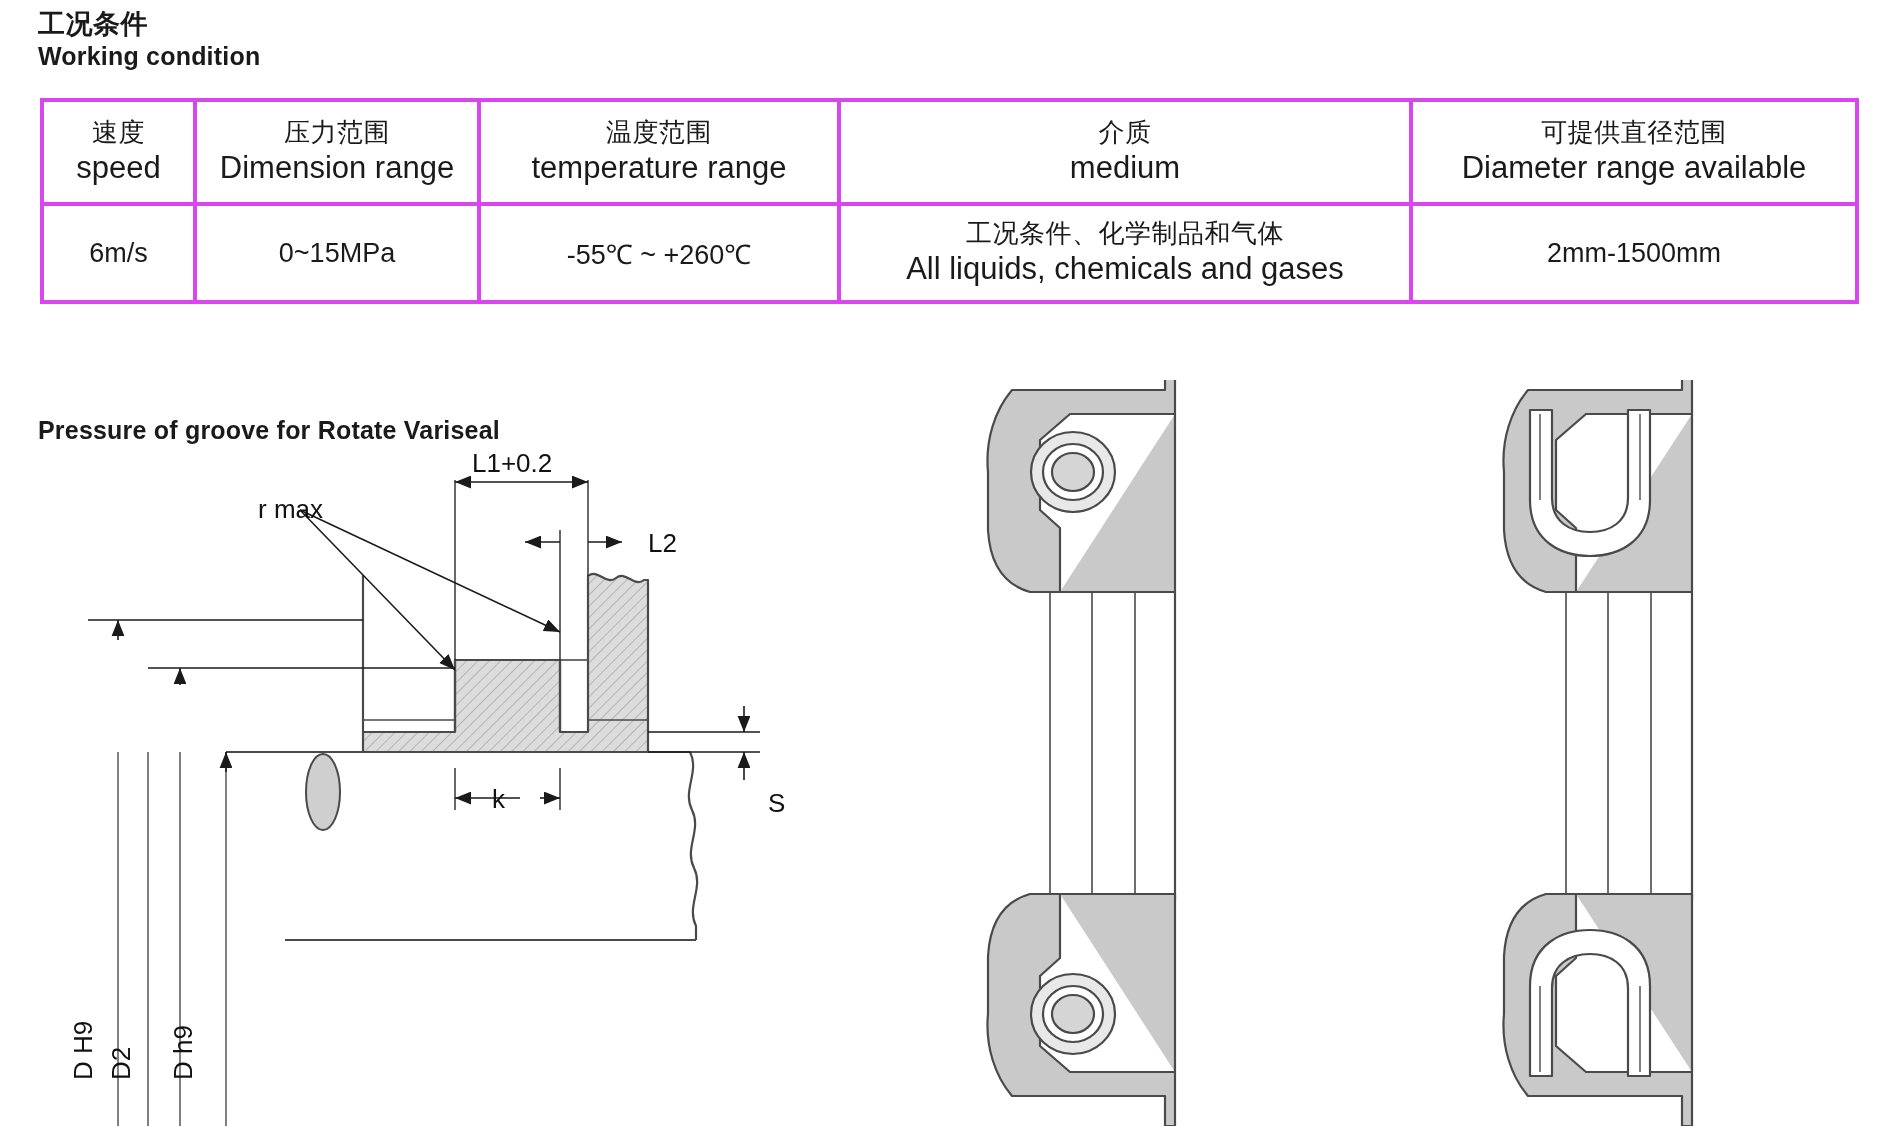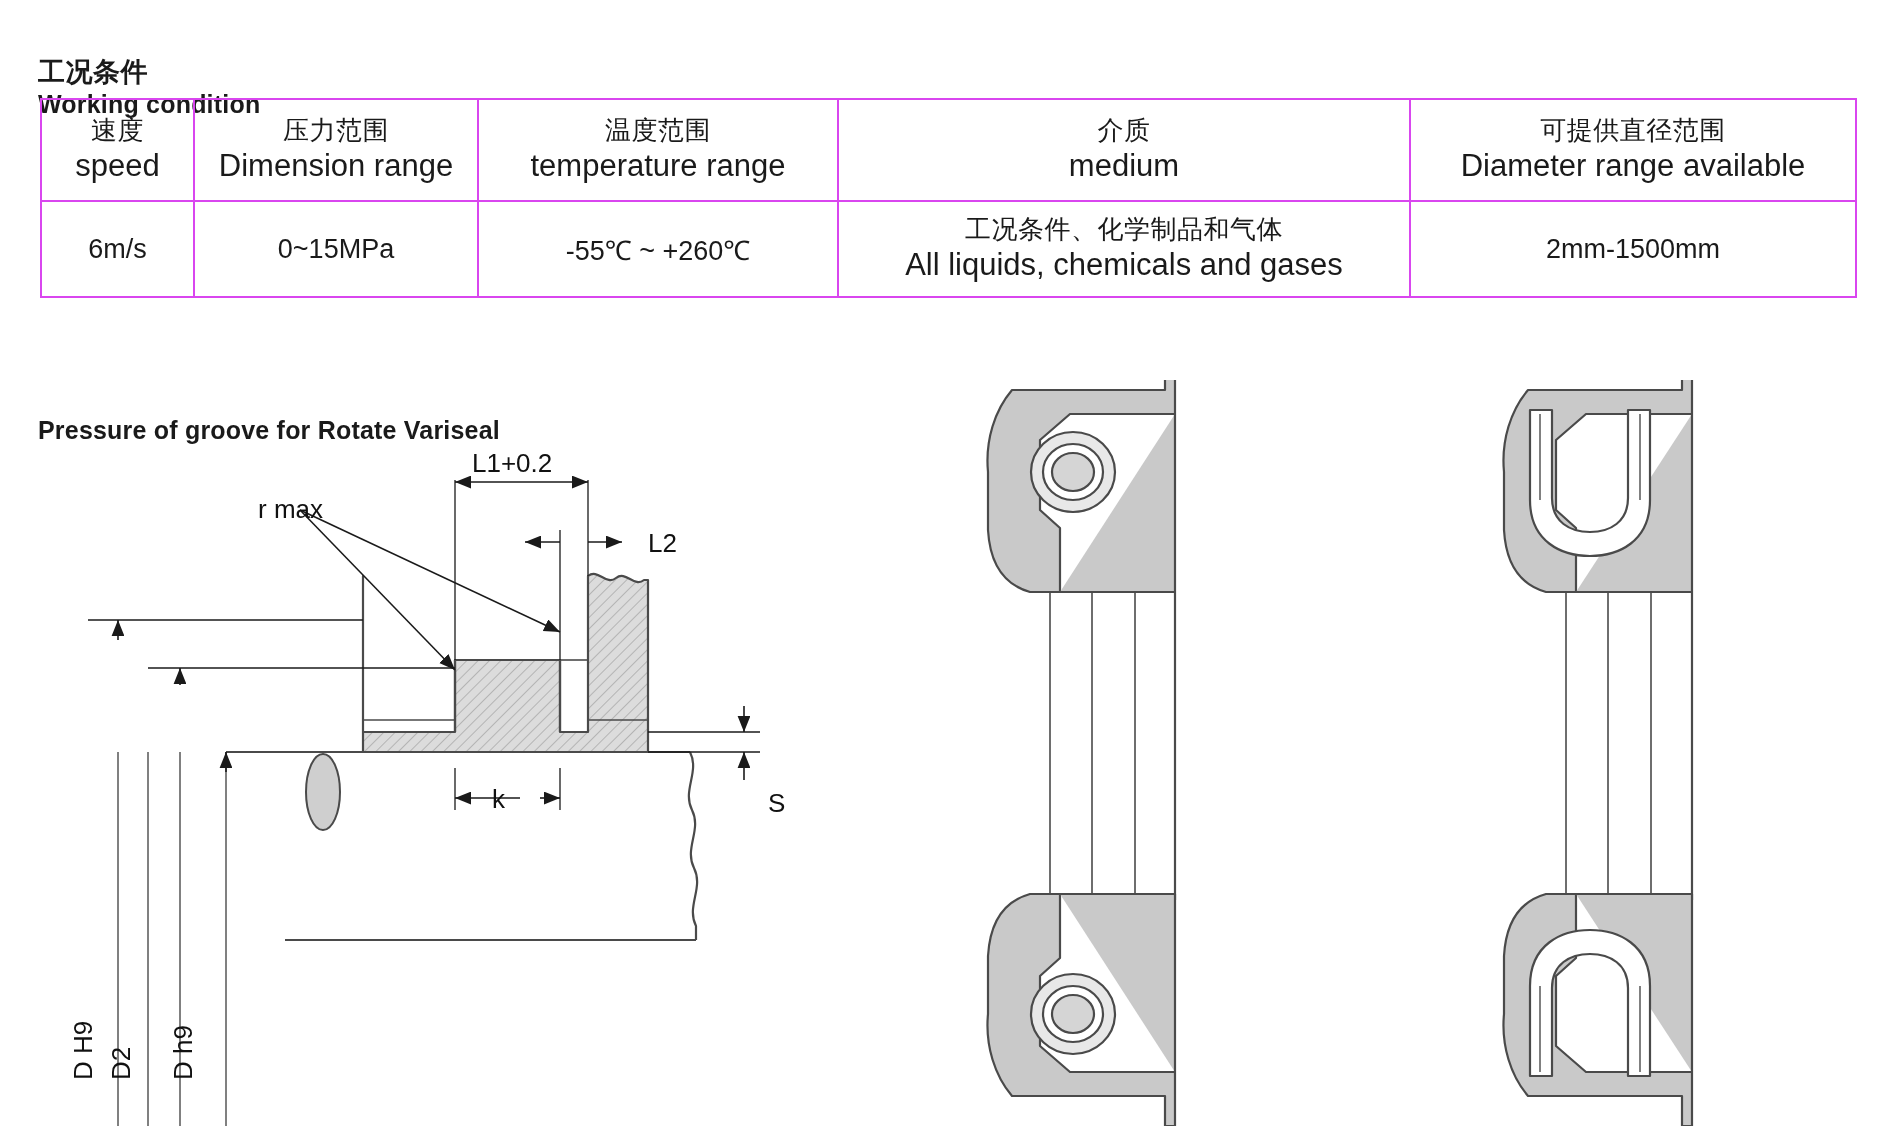--- a/index.html
+++ b/index.html
@@ -25,32 +25,32 @@
     font-size: 27px;
     font-weight: bold;
     letter-spacing: 0.5px;
   }
   .heading-en {
     font-size: 25px;
     font-weight: bold;
     letter-spacing: 0.2px;
   }
 
-  #working-heading { left: 38px; top: 8px; margin-top: 48px; }
+  #working-heading { left: 38px; top: 8px; }
 
   table.cond-table {
     position: absolute;
     left: 40px;
     top: 98px;
     width: 1815px;
     border-collapse: collapse;
     table-layout: fixed;
   }
   table.cond-table td {
-    border: 2px solid #d946ef;
+    border: 4px solid #d946ef;
     text-align: center;
     vertical-align: middle;
     padding: 6px 4px;
   }
   .hdr-cell {
     height: 88px;
   }
   .val-cell {
     height: 82px;
   }

